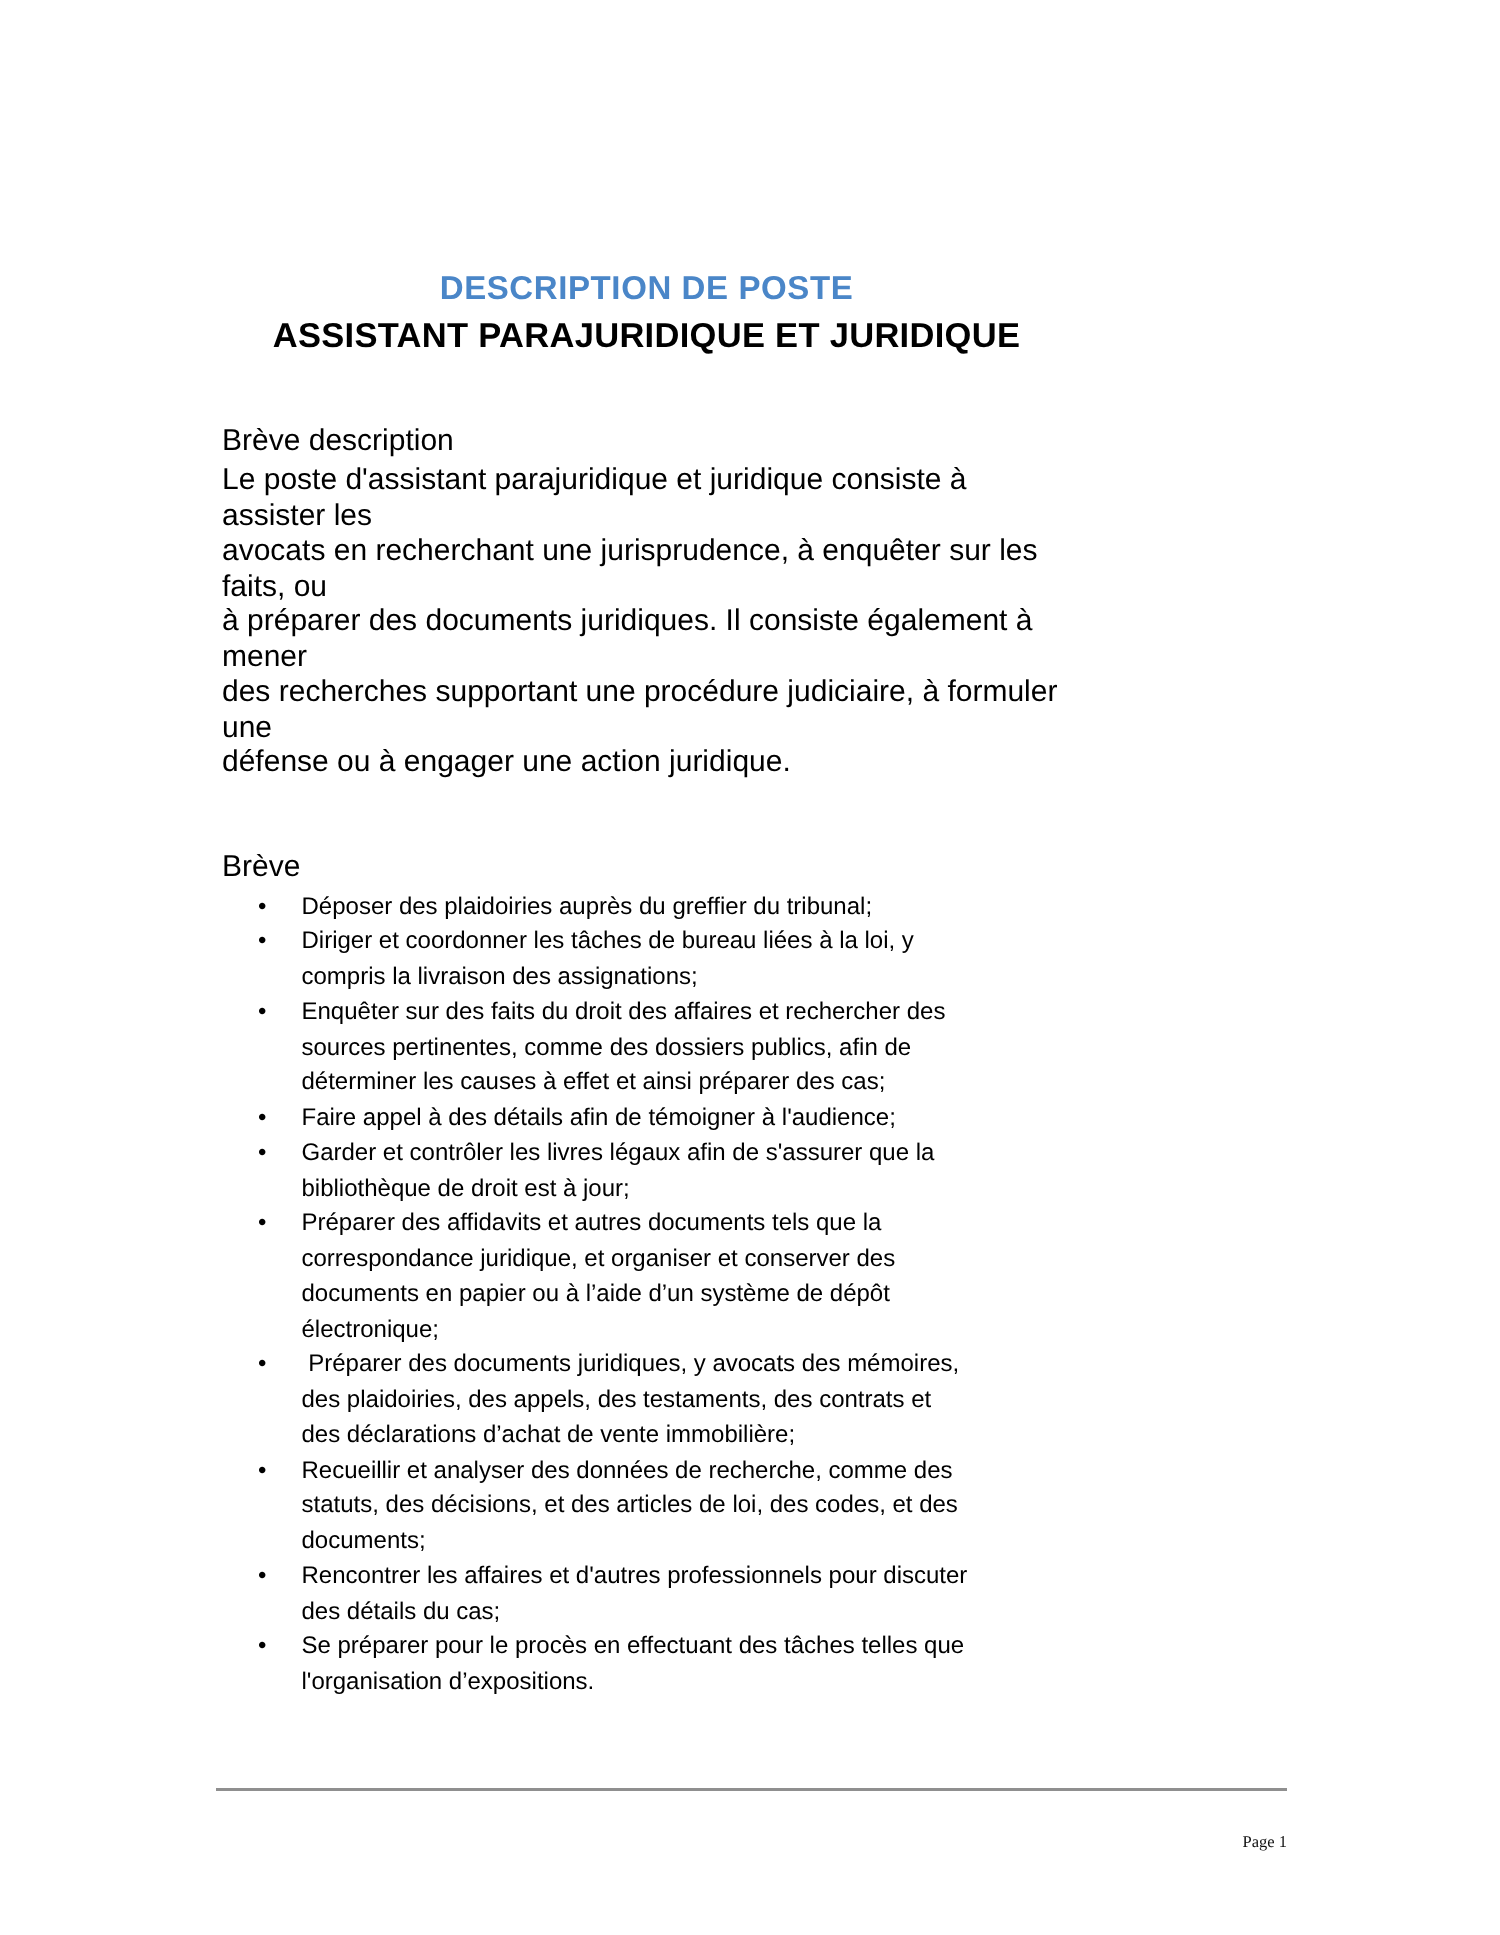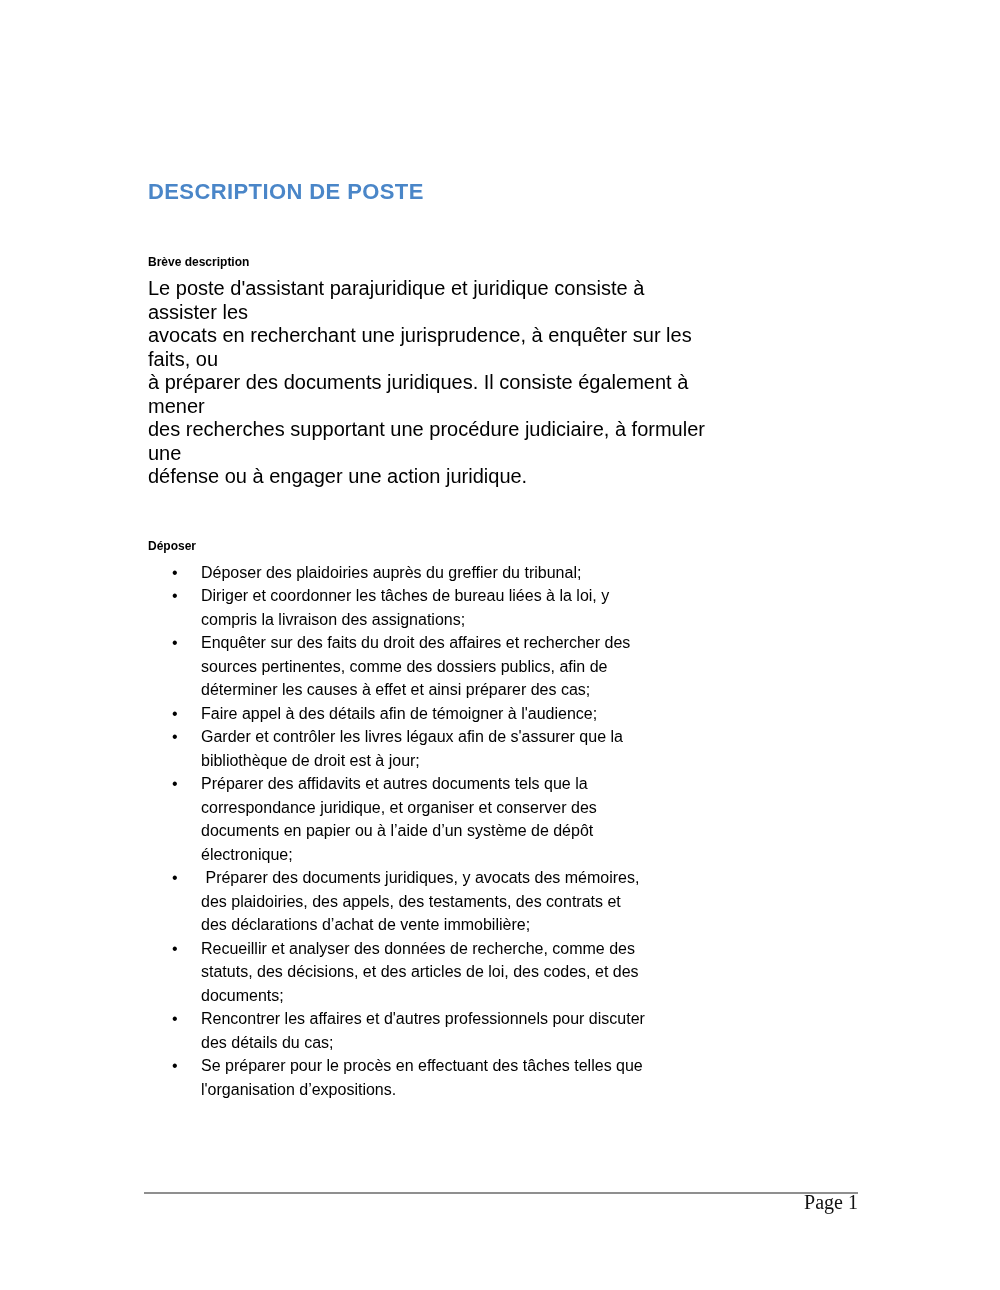--- a/index.html
+++ b/index.html
@@ -19,36 +19,37 @@
     left: 148px;
     top: 0;
     width: 566px;
   }
   .doc-title {
     margin: 179px 0 0 0;
     font-size: 22px;
     line-height: 26px;
     font-weight: bold;
     letter-spacing: 0.4px;
+    text-align: center;
     color: var(--accent);
   }
   .doc-subtitle {
     margin: 5px 0 0 0;
     font-size: 23px;
     line-height: 27px;
     font-weight: bold;
     letter-spacing: 0.2px;
     text-align: center;
     color: #000000;
   }
   .section-heading {
     margin: 46px 0 0 0;
-    font-size: 12px;
+    font-size: 20px;
     line-height: 23.5px;
-    font-weight: bold;
+    font-weight: normal;
   }
   .section-heading.tasks { margin-top: 46.5px; }
   .body-text {
     margin: 2.5px 0 0 0;
     font-size: 20px;
     line-height: 23.5px;
     white-space: pre-wrap;
   }
   .task-list {
     margin: 2px 0 0 0;
@@ -73,43 +74,44 @@
     position: absolute;
     left: 144px;
     top: 1192px;
     width: 714px;
     height: 2px;
     background: #8f8f8f;
   }
   .footer-pagenum {
     position: absolute;
     left: 144px;
-    top: 1193px;
+    top: 1219px;
     width: 714px;
     text-align: right;
     font-family: "Liberation Serif", serif;
-    font-size: 20px;
+    font-size: 11px;
     line-height: 18px;
     color: #111111;
   }
 </style>
 </head>
 <body>
 
 <div class="content">
   <h1 class="doc-title">DESCRIPTION DE POSTE</h1>
+  <h2 class="doc-subtitle">ASSISTANT PARAJURIDIQUE ET JURIDIQUE</h2>
 
   <h3 class="section-heading brief">Brève description</h3>
   <p class="body-text">Le poste d'assistant parajuridique et juridique consiste à assister les
 avocats en recherchant une jurisprudence, à enquêter sur les faits, ou
 à préparer des documents juridiques. Il consiste également à mener
 des recherches supportant une procédure judiciaire, à formuler une
 défense ou à engager une action juridique.</p>
 
-  <h3 class="section-heading tasks">Déposer</h3>
+  <h3 class="section-heading tasks">Brève</h3>
   <ul class="task-list">
       <li class="task-item">
         <span class="task-marker">•</span>
         <span class="task-text">Déposer des plaidoiries auprès du greffier du tribunal;</span>
       </li>
       <li class="task-item">
         <span class="task-marker">•</span>
         <span class="task-text">Diriger et coordonner les tâches de bureau liées à la loi, y
 compris la livraison des assignations;</span>
       </li>

